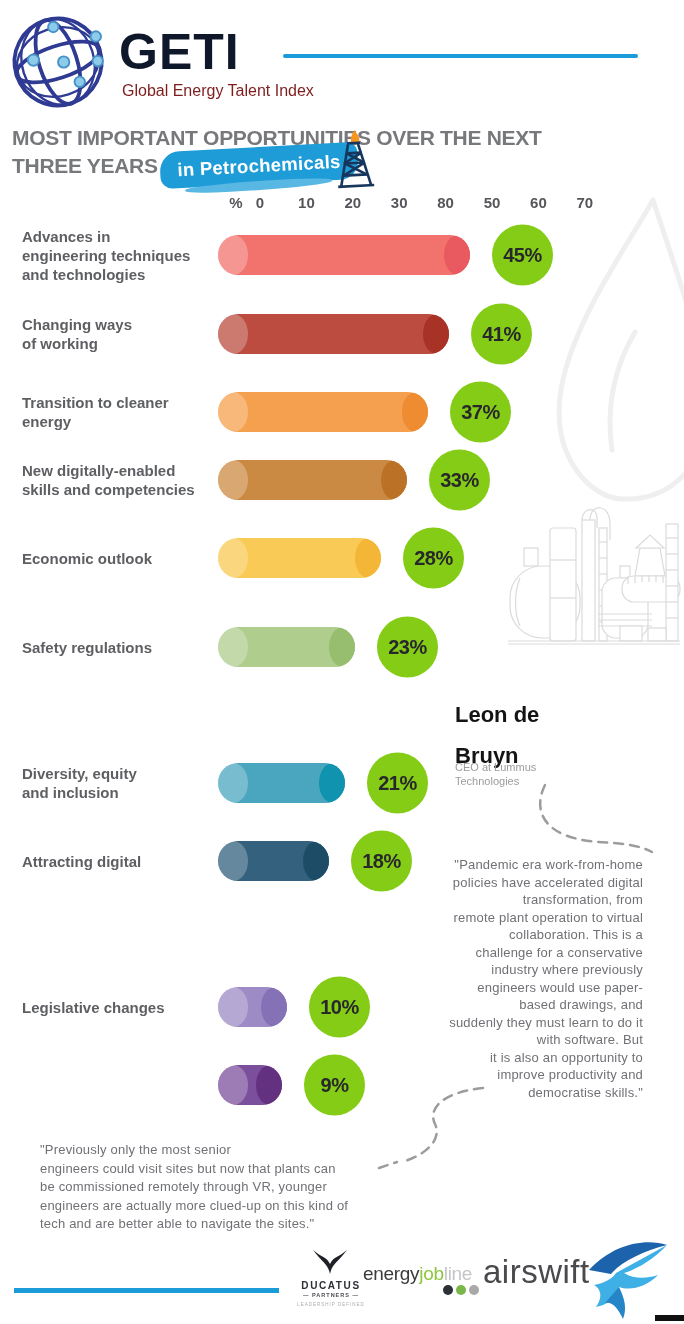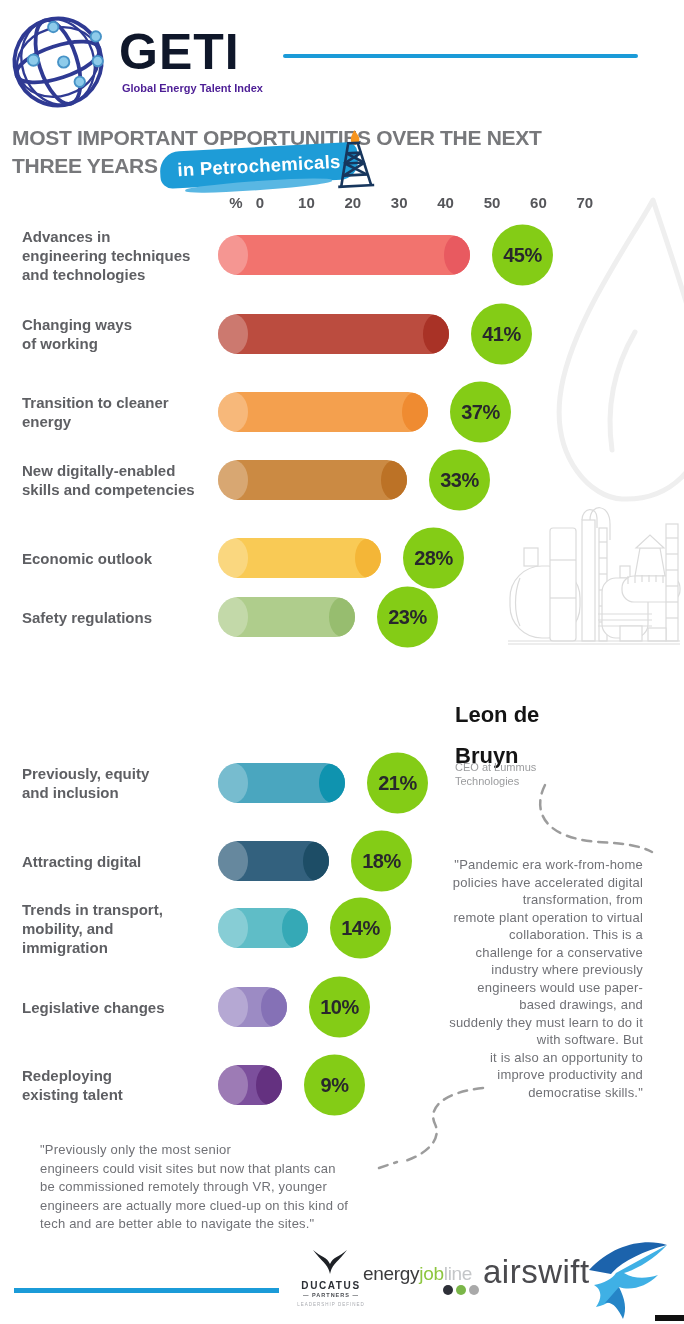--- a/index.html
+++ b/index.html
@@ -5,21 +5,21 @@
   html,body{margin:0;padding:0;background:#fff;}
   *{box-sizing:border-box;}
   #canvas{
     position:relative;width:684px;height:1324px;background:#fff;overflow:hidden;
     font-family:"Liberation Sans", sans-serif;
   }
   
   #globe{position:absolute;left:6px;top:6px;z-index:2;}
   #brand{position:absolute;left:119px;top:24px;z-index:2;}
   #brand .gname{font-size:50px;font-weight:700;letter-spacing:1px;color:#0f172a;line-height:56px;}
-  #brand .gtag{margin-top:2px;margin-left:3px;font-size:11px;font-weight:700;color:#4c1d95;}
+  #brand .gtag{margin-top:2px;margin-left:3px;font-size:16px;font-weight:400;color:#7f1d1d;}
   #hline{position:absolute;left:283px;top:54px;width:355px;height:4px;background:#1B9BD8;border-radius:2px;}
   #title{position:absolute;left:12px;top:124px;font-size:21px;font-weight:700;color:#77787B;letter-spacing:-0.3px;line-height:28px;z-index:2;}
   #badge{
     position:absolute;left:160px;top:147px;width:198px;height:37px;background:#1E9CD7;
     border-radius:20px 10px 18px 12px;transform:rotate(-3deg);z-index:3;
     display:flex;align-items:center;justify-content:center;
   }
   #badge:after{content:"";position:absolute;left:12%;bottom:-6px;width:74%;height:9px;background:#59B7E3;border-radius:45%;transform:rotate(-1deg);z-index:-1;}
   #badge .btxt{color:#fff;font-size:18.5px;font-weight:700;letter-spacing:.3px;white-space:nowrap;}
   #derrick{position:absolute;right:-16px;top:-13px;}
@@ -166,21 +166,21 @@
       <line x1="6" y1="146" x2="178" y2="146"></line>
     </g>
   </svg>
 
   <div id="axis">
       <span style="left: 236px;">%</span>
       <span style="left: 260px;">0</span>
       <span style="left: 306.4px;">10</span>
       <span style="left: 352.8px;">20</span>
       <span style="left: 399.2px;">30</span>
-      <span style="left: 445.6px;">40</span>
+      <span style="left: 445.6px;">80</span>
       <span style="left: 492px;">50</span>
       <span style="left: 538.4px;">60</span>
       <span style="left: 584.8px;">70</span>
     </div>
   <div id="chart">
       <div class="crow" style="top: 218px;">
         <div class="cat">Advances in
 engineering techniques
 and technologies</div>
         <div class="bar" style="width:252px;background:#F2736E">
@@ -227,76 +227,62 @@
       <div class="crow" style="top: 521px;">
         <div class="cat">Economic outlook</div>
         <div class="bar" style="width:163px;background:#F9CA55">
           <i class="shine"></i>
           <i class="cap" style="background:#F4B637"></i>
         </div>
         <div class="bubble" style="left:403px">
           <span>28%</span>
         </div>
       </div>
-      <div class="crow" style="top: 580px;">
+      <div class="crow" style="top: 610px;">
         <div class="cat">Safety regulations</div>
         <div class="bar" style="width:137px;background:#AFCD8C">
           <i class="shine"></i>
           <i class="cap" style="background:#97BD6F"></i>
         </div>
         <div class="bubble" style="left:377px">
           <span>23%</span>
         </div>
       </div>
       <div class="crow" style="top: 746px;">
-        <div class="cat">Previously, equity
+        <div class="cat">Diversity, equity
 and inclusion</div>
         <div class="bar" style="width:127px;background:#4AA6BF">
           <i class="shine"></i>
           <i class="cap" style="background:#0F93AF"></i>
         </div>
         <div class="bubble" style="left:367px">
           <span>21%</span>
         </div>
       </div>
       <div class="crow" style="top: 824px;">
         <div class="cat">Attracting digital</div>
         <div class="bar" style="width:111px;background:#33617E">
           <i class="shine"></i>
           <i class="cap" style="background:#1D4D66"></i>
         </div>
         <div class="bubble" style="left:351px">
           <span>18%</span>
         </div>
       </div>
-      <div class="crow" style="top: 891px;">
-        <div class="cat">Trends in transport,
-mobility, and
-immigration</div>
-        <div class="bar" style="width:90px;background:#5FBDC7">
-          <i class="shine"></i>
-          <i class="cap" style="background:#35A9B6"></i>
-        </div>
-        <div class="bubble" style="left:330px">
-          <span>14%</span>
-        </div>
-      </div>
       <div class="crow" style="top: 970px;">
         <div class="cat">Legislative changes</div>
         <div class="bar" style="width:69px;background:#9C8BC4">
           <i class="shine"></i>
           <i class="cap" style="background:#8571B6"></i>
         </div>
         <div class="bubble" style="left:309px">
           <span>10%</span>
         </div>
       </div>
       <div class="crow" style="top: 1048px;">
-        <div class="cat">Redeploying
-existing talent</div>
         <div class="bar" style="width:64px;background:#7C4F9C">
           <i class="shine"></i>
           <i class="cap" style="background:#643180"></i>
         </div>
         <div class="bubble" style="left:304px">
           <span>9%</span>
         </div>
       </div>
     </div>
 

